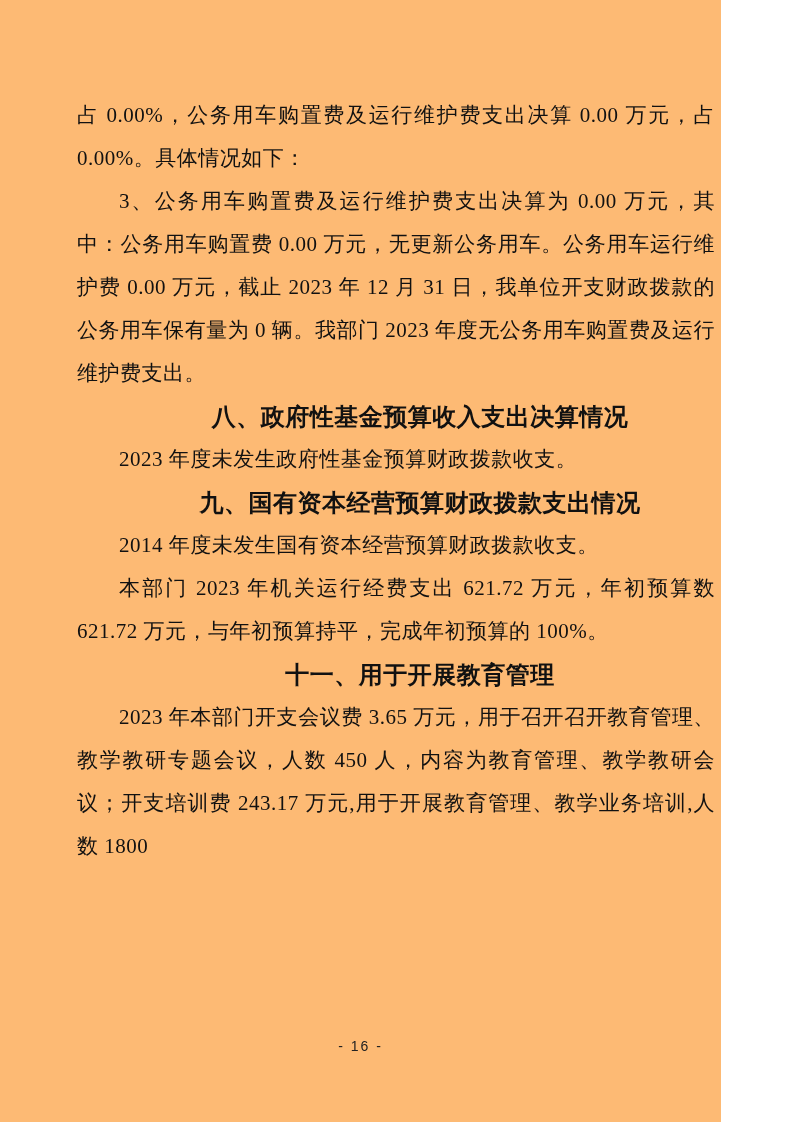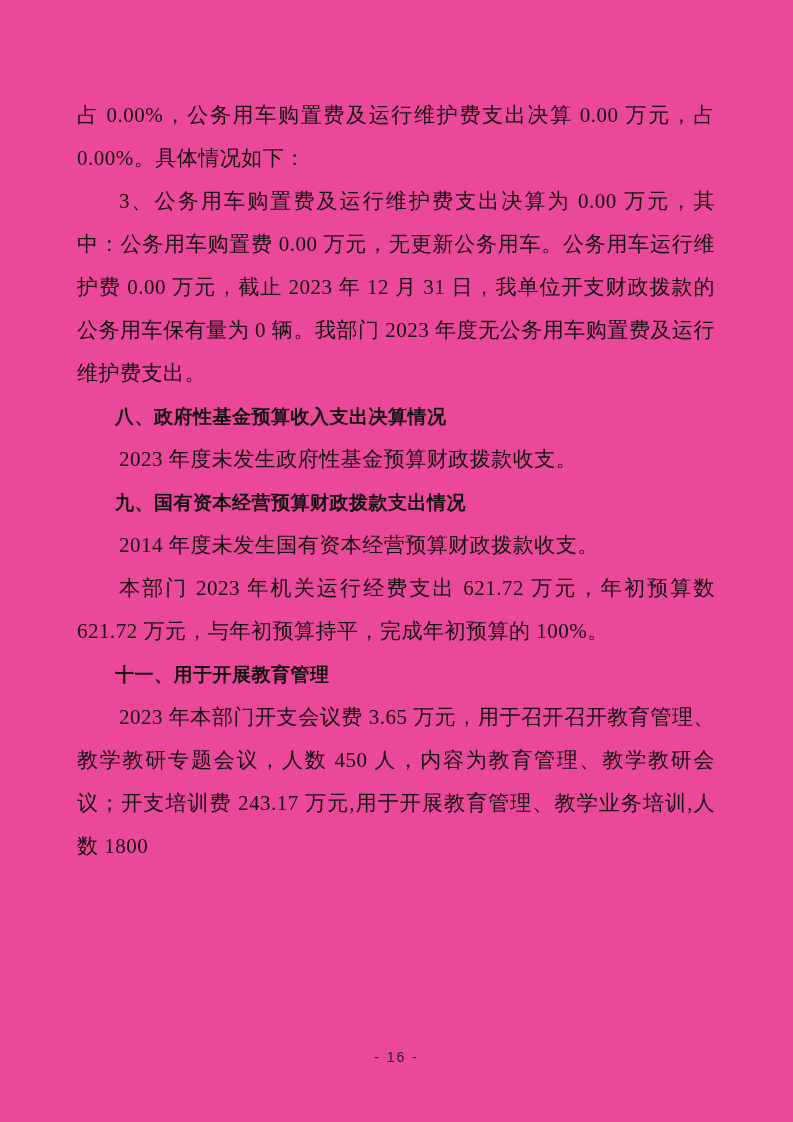--- a/index.html
+++ b/index.html
@@ -2,23 +2,23 @@
 <html lang="zh"><head>
 <meta charset="utf-8">
 <style>
   html, body {
     margin: 0;
     padding: 0;
     background: #ffffff;
   }
   .page {
     position: relative;
-    width: 793px;
+    width: 721px;
     height: 1122px;
-    background: #ec4899;
+    background: #fdba74;
     overflow: hidden;
     color: #111111;
   }
   .doc-body {
     position: absolute;
     top: 94px;
     left: 77px;
     width: 638px;
   }
   .body-paragraph {
@@ -30,38 +30,37 @@
     letter-spacing: 0.5px;
     color: #111111;
   }
   .body-paragraph.indent {
     text-indent: 2em;
   }
   .section-heading {
     margin: 0;
     font-family: "Liberation Sans", "DejaVu Sans", sans-serif;
     font-weight: bold;
-    font-size: 19px;
+    font-size: 24px;
     line-height: 43px;
     text-indent: 2em;
-    text-align: left;
+    text-align: center;
     letter-spacing: 0.5px;
     color: #111111;
   }
   .page-footer {
     position: absolute;
     left: 0;
     top: 1038px;
     width: 100%;
     text-align: center;
     font-family: "Liberation Sans", "DejaVu Sans", sans-serif;
     font-size: 14px;
     letter-spacing: 2px;
     color: #222222;
-    margin-top: 11px;
   }
 </style>
 </head>
 <body>
 
 <div class="page">
   <div class="doc-body" id="doc-body">
       <p class="body-paragraph">占 0.00%，公务用车购置费及运行维护费支出决算 0.00 万元，占 0.00%。具体情况如下：</p>
       <p class="body-paragraph indent">3、公务用车购置费及运行维护费支出决算为 0.00 万元，其中：公务用车购置费 0.00 万元，无更新公务用车。公务用车运行维护费 0.00 万元，截止 2023 年 12 月 31 日，我单位开支财政拨款的公务用车保有量为 0 辆。我部门 2023 年度无公务用车购置费及运行维护费支出。</p>
       <h2 class="section-heading">八、政府性基金预算收入支出决算情况</h2>

